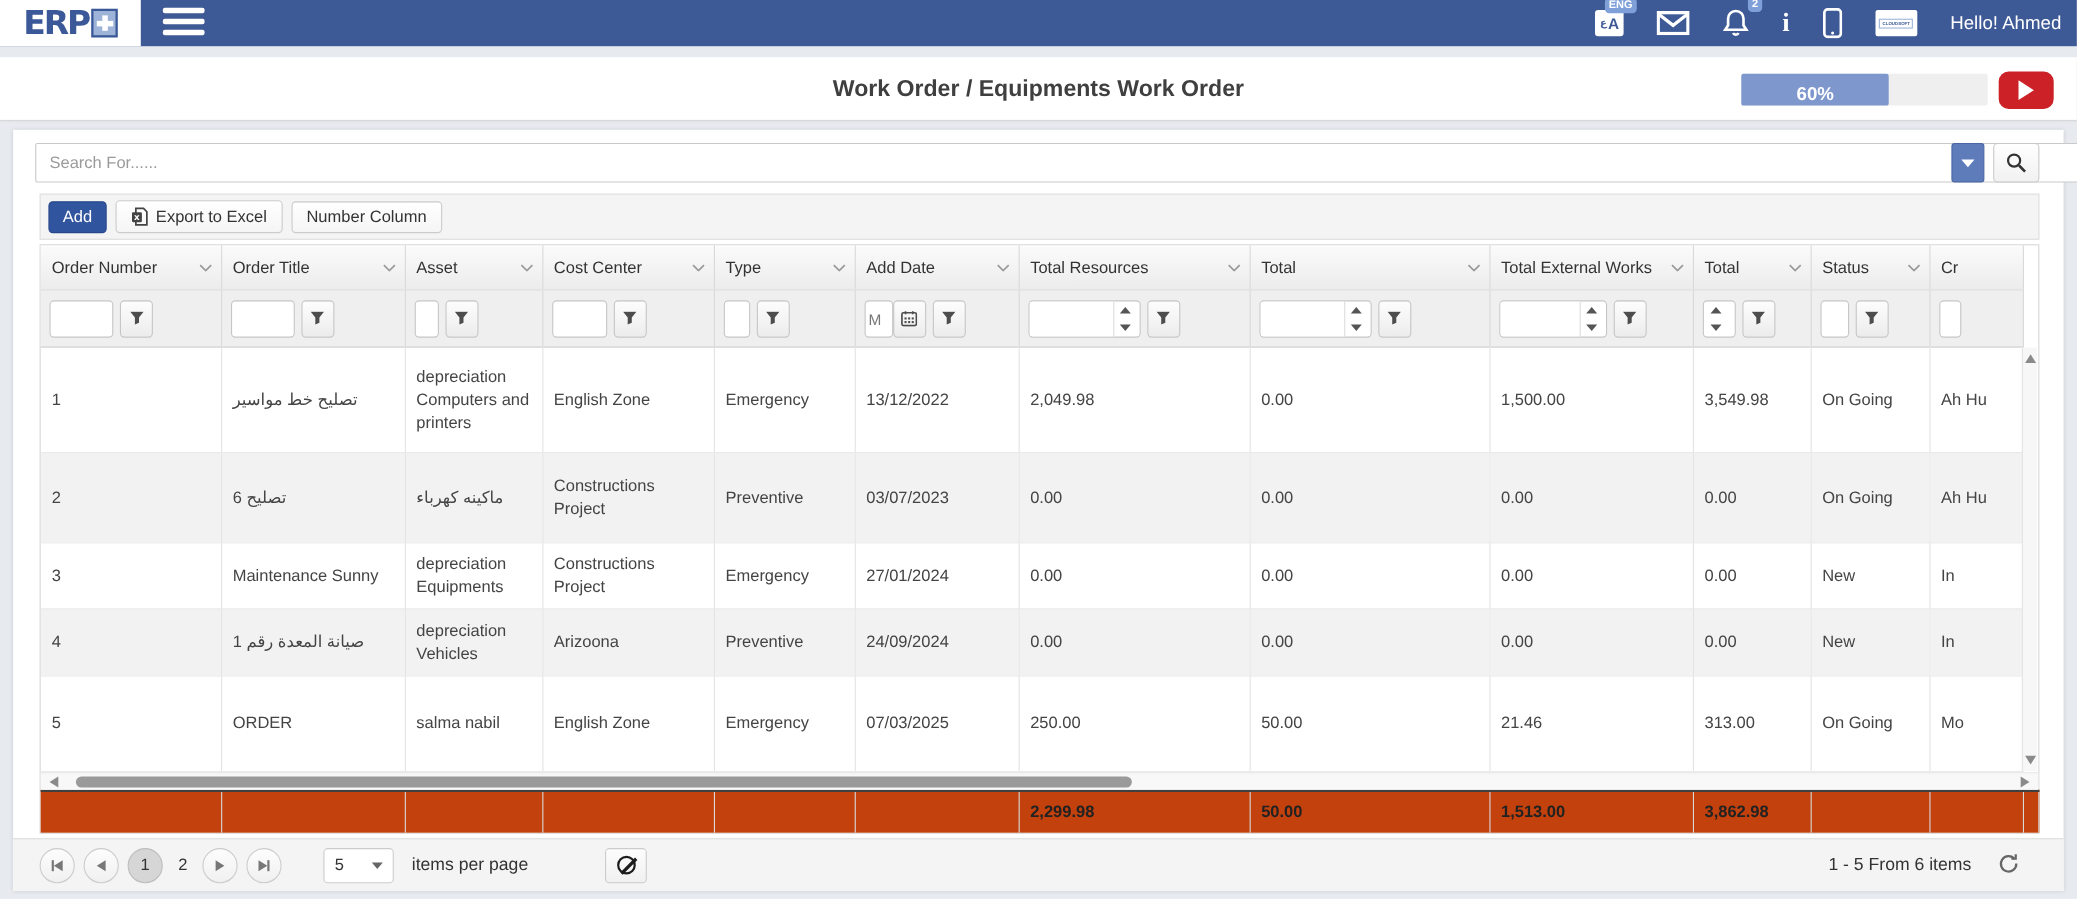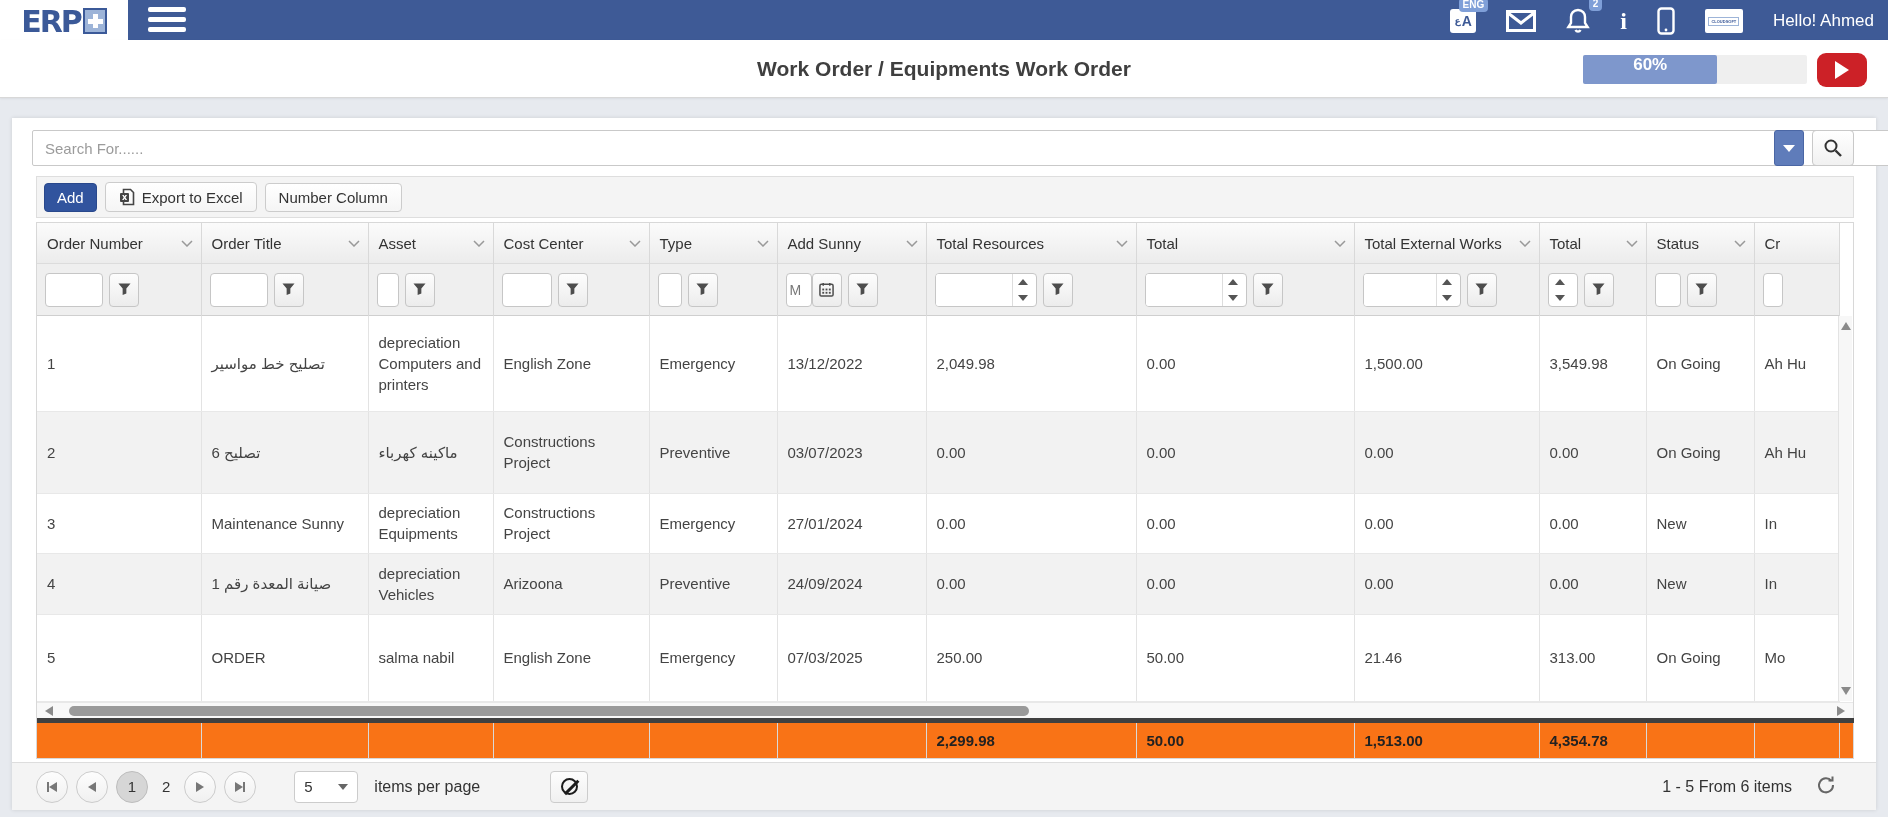--- a/index.html
+++ b/index.html
@@ -23,25 +23,25 @@
   .translate-box { width:26px; height:24px; background:#fff; border-radius:3px; display:flex; align-items:center;
                    justify-content:center; font-weight:700; color:#3e5a96; font-size:14px; }
   .translate-box small { font-size:9px; margin-right:1px; }
   .info-i { color:#fff; font-size:24px; font-weight:900; font-family:"Liberation Serif",serif; }
   .brand-badge { width:38px; height:24px; background:#fff; border-radius:2px; display:flex; align-items:center;
                  justify-content:center; gap:2px; }
   .brand-badge .t { font-size:4px; color:#3b5998; font-weight:700; letter-spacing:0; border:1px solid #9db4d8; padding:1px 2px; }
   .greeting { color:#fff; font-size:17px; font-weight:400; }
 
   
-  .titlebar { position:absolute; left:0; top:40px; width:1888px; height:58px; background:#fff;
+  .titlebar { position:absolute; left:0; top:52px; width:1888px; height:58px; background:#fff;
               border-bottom:1px solid #d8d8d8; box-shadow:0 1px 2px rgba(0,0,0,.06);text-decoration:underline; }
   .page-title { position:absolute; left:0; right:0; top:17px; text-align:center; font-size:21px; font-weight:700; color:#3f3f3f; }
   .progress-track { position:absolute; left:1583px; top:15px; width:224px; height:29px; background:#efefef; border-radius:2px; }
-  .progress-fill { height:29px; background:#7e97cc; border-radius:2px; display:flex; align-items:flex-start;
+  .progress-fill { height:29px; background:#7e97cc; border-radius:2px; display:flex; align-items:flex-end;
                    justify-content:center; color:#fff; font-weight:700; font-size:17px; }
   .play-btn { position:absolute; left:1817px; top:13px; width:50px; height:34px; background:#cc2127; border-radius:9px;
               display:flex; align-items:center; justify-content:center; cursor:pointer; }
   .play-btn span { width:0; height:0; border-left:14px solid #fff; border-top:9px solid transparent; border-bottom:9px solid transparent; }
 
   
   .panel { position:absolute; left:12px; top:118px; width:1864px; height:692px; background:#fff;
            box-shadow:0 0 4px rgba(0,0,0,.12); }
   .search-input { position:absolute; left:20px; top:12px; width:1876px; height:36px; border:1px solid #c9c9c9;
                   border-radius:2px; padding:0 12px; font-size:15px; color:#444; font-family:inherit; }
@@ -88,21 +88,21 @@
   .vs-arrow { position:absolute; left:2px; width:10px; height:10px; cursor:pointer; }
   .vs-arrow.up { top:4px; border-left:5px solid transparent; border-right:5px solid transparent; border-bottom:8px solid #8a8a8a; width:0; }
   .vs-arrow.dn { bottom:4px; border-left:5px solid transparent; border-right:5px solid transparent; border-top:8px solid #8a8a8a; width:0; }
 
   .hscroll { width:1816px; height:16px; background:#f8f8f8; position:relative; border-top:1px solid #e8e8e8; }
   .hs-thumb { position:absolute; left:32px; top:3px; width:960px; height:10px; background:#9a9a9a; border-radius:5px; cursor:grab; }
   .hs-arrow { position:absolute; top:3px; width:0; height:0; cursor:pointer; }
   .hs-arrow.left { left:8px; border-top:5px solid transparent; border-bottom:5px solid transparent; border-right:8px solid #8a8a8a; }
   .hs-arrow.right { right:8px; border-top:5px solid transparent; border-bottom:5px solid transparent; border-left:8px solid #8a8a8a; }
 
-  .totals-table { width:1816px; background:#f97316; border-top:5px solid #404040; }
+  .totals-table { width:1816px; background:#c2410c; border-top:2px solid #404040; }
   .totals-table td { height:38px; font-size:15px; font-weight:700; color:#222; border-right:1px solid #d9d9d9;
                      padding-left:10px; overflow:hidden; white-space:nowrap; }
 
   
   .pager { position:absolute; left:0; top:644px; width:1864px; height:48px; background:#f4f4f4; border-top:1px solid #ddd;
            display:flex; align-items:center; padding-left:24px; gap:8px; }
   .pg-circle { width:32px; height:32px; border-radius:50%; border:1px solid #ccc; background:linear-gradient(#fdfdfd,#f0f0f0);
                display:flex; align-items:center; justify-content:center; cursor:pointer; flex:none; }
   .pg-circle.active { background:#d6d6d6; border-color:#bdbdbd; font-size:15px; color:#333; }
   .pg-num { font-size:15px; color:#333; padding:0 6px; cursor:pointer; }
@@ -237,21 +237,21 @@
               </svg></th>
         <th><span>Asset</span><svg class="chev" width="12" height="7">
                 <path d="M1 1l5 5 5-5" fill="none" stroke="#999" stroke-width="1.5"></path>
               </svg></th>
         <th><span>Cost Center</span><svg class="chev" width="12" height="7">
                 <path d="M1 1l5 5 5-5" fill="none" stroke="#999" stroke-width="1.5"></path>
               </svg></th>
         <th><span>Type</span><svg class="chev" width="12" height="7">
                 <path d="M1 1l5 5 5-5" fill="none" stroke="#999" stroke-width="1.5"></path>
               </svg></th>
-        <th><span>Add Sunny</span><svg class="chev" width="12" height="7">
+        <th><span>Add Date</span><svg class="chev" width="12" height="7">
                 <path d="M1 1l5 5 5-5" fill="none" stroke="#999" stroke-width="1.5"></path>
               </svg></th>
         <th><span>Total Resources</span><svg class="chev" width="12" height="7">
                 <path d="M1 1l5 5 5-5" fill="none" stroke="#999" stroke-width="1.5"></path>
               </svg></th>
         <th><span>Total</span><svg class="chev" width="12" height="7">
                 <path d="M1 1l5 5 5-5" fill="none" stroke="#999" stroke-width="1.5"></path>
               </svg></th>
         <th><span>Total External Works</span><svg class="chev" width="12" height="7">
                 <path d="M1 1l5 5 5-5" fill="none" stroke="#999" stroke-width="1.5"></path>
@@ -560,21 +560,21 @@
           <tr>
         <td></td>
         <td></td>
         <td></td>
         <td></td>
         <td></td>
         <td></td>
         <td>2,299.98</td>
         <td>50.00</td>
         <td>1,513.00</td>
-        <td>4,354.78</td>
+        <td>3,862.98</td>
         <td></td>
         <td></td>
         <td></td>
       </tr>
     </tbody>
       </table>
   </div>
 
   <div class="pager">
     <span class="pg-circle">

